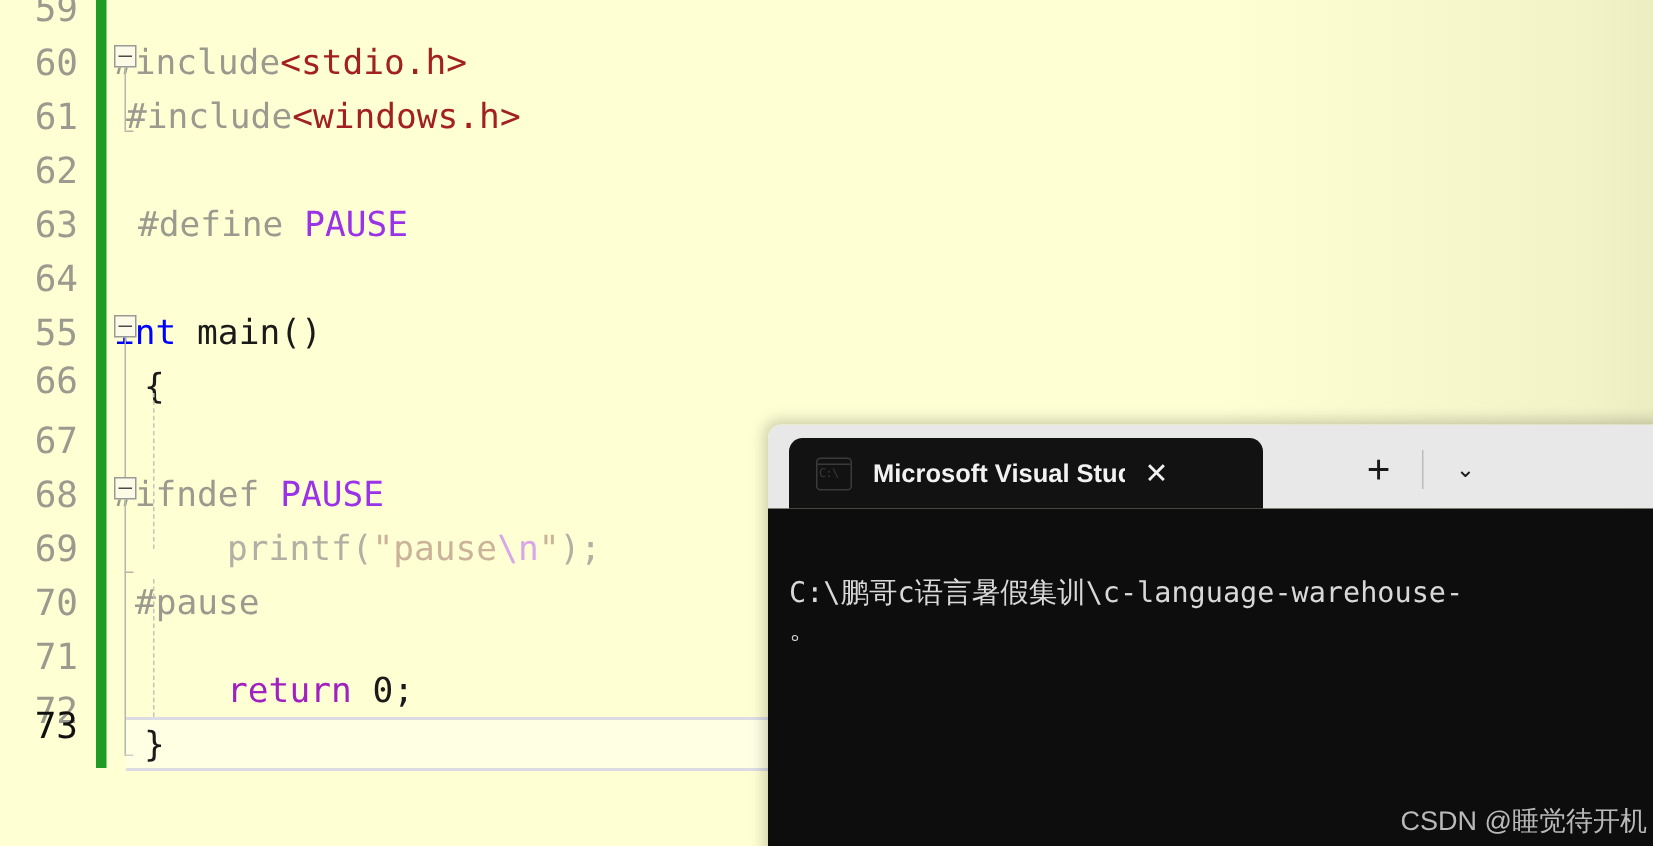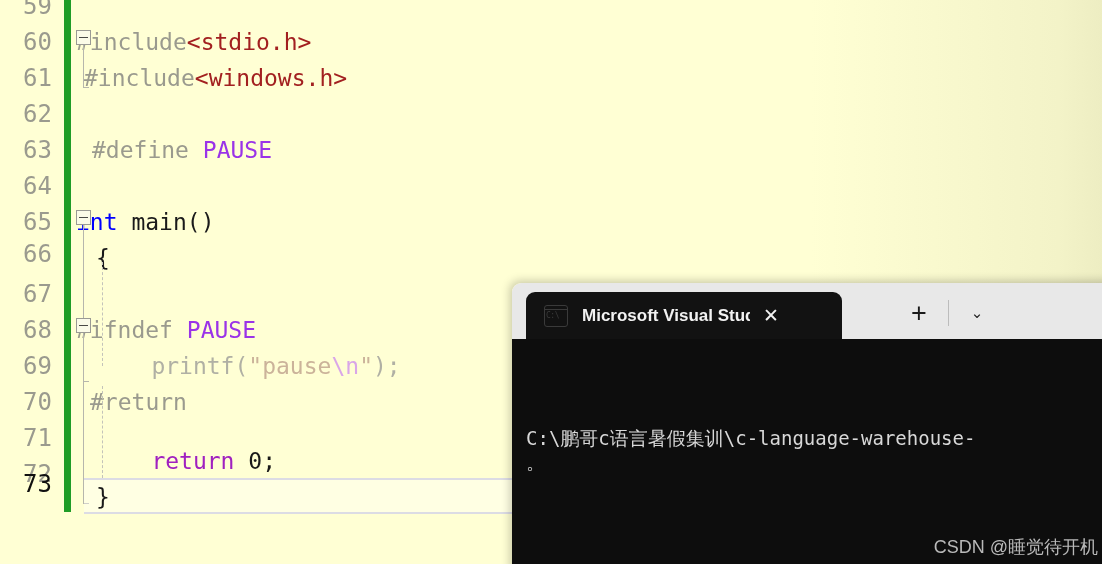--- a/index.html
+++ b/index.html
@@ -222,21 +222,20 @@
     background: #0d0d0d;
   }
   .term-line {
     position: absolute;
     left: 14px;
     font-family: "DejaVu Sans Mono", monospace;
     font-size: 19px;
     line-height: 29px;
     color: #d8d8d8;
     white-space: pre;
-    margin-top: 43px;
   }
   .term-cursor {
     display: inline-block;
     width: 2px;
     height: 21px;
     background: #d8d8d8;
     vertical-align: -4px;
     margin-left: 1px;
   }
   .watermark {
@@ -256,21 +255,21 @@
 
   <div id="editor">
 
     <div class="gutter">
       <div class="lineno" style="top:-12px">59</div>
       <div class="lineno" style="top:24px">60</div>
       <div class="lineno" style="top:60px">61</div>
       <div class="lineno" style="top:96px">62</div>
       <div class="lineno" style="top:132px">63</div>
       <div class="lineno" style="top:168px">64</div>
-      <div class="lineno" style="top:204px">65</div>
+      <div class="lineno" style="top:204px">55</div>
       <div class="lineno" style="top:236px">66</div>
       <div class="lineno" style="top:276px">67</div>
       <div class="lineno" style="top:312px">68</div>
       <div class="lineno" style="top:348px">69</div>
       <div class="lineno" style="top:384px">70</div>
       <div class="lineno" style="top:420px">71</div>
       <div class="lineno" style="top:456px">72</div>
       <div class="lineno current" style="top:466px">73</div>
     </div>
 
@@ -293,21 +292,21 @@
       <div class="code-line" style="top:204px"><span class="tok-kw">int</span><span class="tok-fn"> main()</span></div>
 
       <div class="code-line" style="top:240px;left:20px"><span class="tok-plain">{</span></div>
 
       <div class="code-line" style="top:276px"></div>
 
       <div class="code-line" style="top:312px"><span class="tok-pp">#ifndef </span><span class="tok-macro">PAUSE</span></div>
 
       <div class="code-line" style="top:348px;left:20px"><span class="tok-dim">    printf(</span><span class="tok-dimstr">"pause</span><span class="tok-dimesc">\n</span><span class="tok-dimstr">"</span><span class="tok-dim">);</span></div>
 
-      <div class="code-line" style="top:384px;left:14px"><span class="tok-pp">#return</span></div>
+      <div class="code-line" style="top:384px;left:14px"><span class="tok-pp">#pause</span></div>
 
       <div class="code-line" style="top:420px"></div>
 
       <div class="code-line" style="top:443px;left:20px"><span class="tok-kw2">    return</span><span class="tok-plain"> 0;</span></div>
 
       <div class="code-line" style="top:479px;left:20px;z-index:5"><span class="tok-plain">}</span></div>
 
       <div class="fold-box" style="left:0px;top:30px"></div>
       <div class="fold-line" style="left:7px;top:45px;height:42px"></div>
       <div class="fold-elbow" style="left:7px;top:87px"></div>

